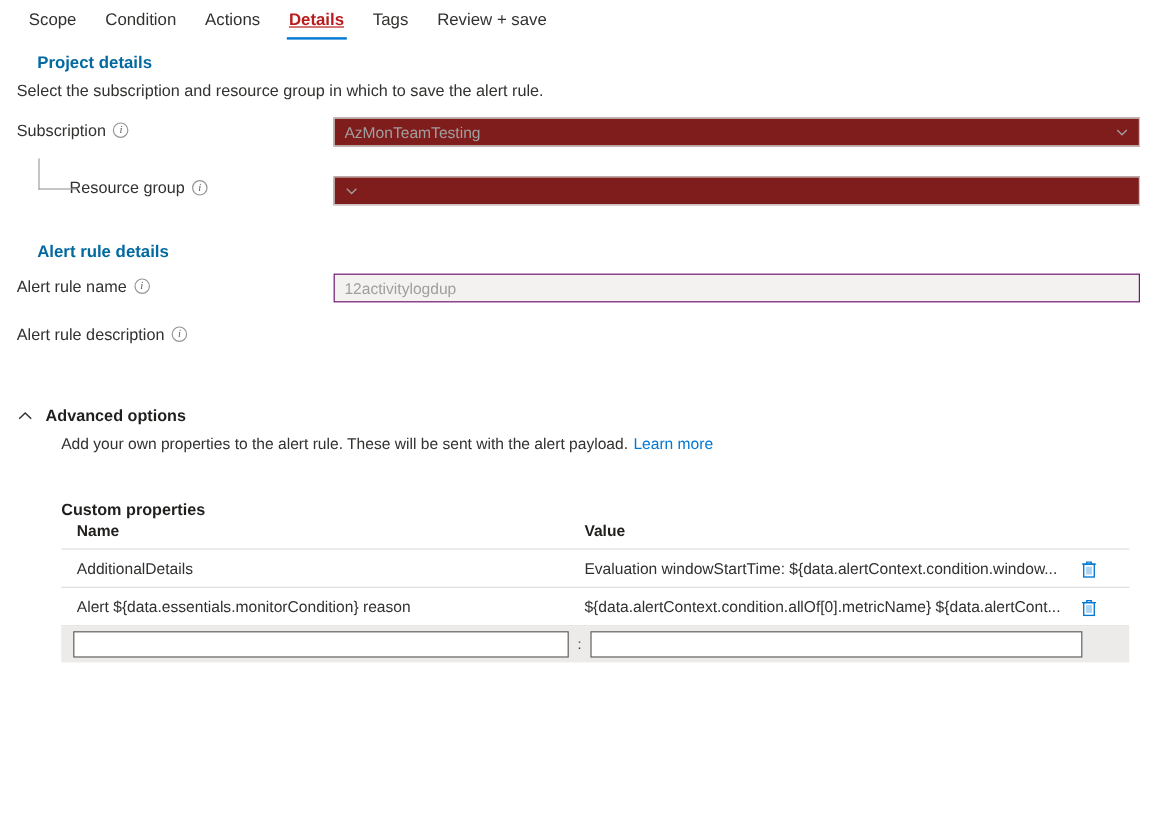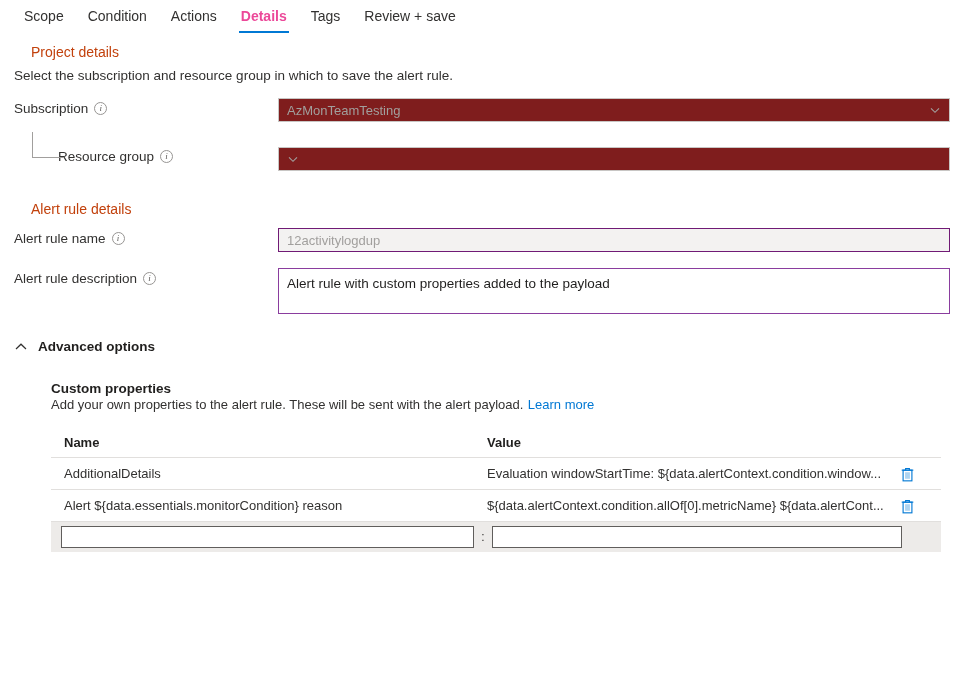--- a/index.html
+++ b/index.html
@@ -22,36 +22,36 @@
   }
   .tab {
     position: relative;
     font-size: 14px;
     color: #323130;
     padding: 7px 12px 10px 12px;
     white-space: nowrap;
     cursor: pointer;
     line-height: 18px;
   }
-  .tab.active { font-weight: bold; color: #ec4899; }
+  .tab.active { font-weight: bold; color: #b91c1c; text-decoration: underline; }
   .tab.active::after {
     content: "";
     position: absolute;
     left: 10px; right: 10px; bottom: 2px;
     height: 2px;
     background: #0078d4;
   }
 
   
   .content { padding: 0 14px; position: relative; }
 
   .section-title {
     font-size: 14px;
-    font-weight: normal;
-    color: #c2410c;
+    font-weight: bold;
+    color: #0369a1;
     margin: 0;
     padding-left: 17px;
   }
   .section-sub {
     font-size: 13.5px;
     color: #323130;
     margin: 0;
   }
 
   .row {
@@ -286,41 +286,38 @@
     <div class="fieldcol" style="top:0;">
       <input class="txtinput" type="text" readonly="" value="12activitylogdup" style="">
     </div>
   </div>
 
   <div class="row" style="height:63px;">
     <div class="lbl" style="padding-top:3px;">
       <span>Alert rule description</span>
       <span class="info-icon">i</span>
     </div>
-    <div class="fieldcol" style="top:0;">
-      <textarea class="txtarea" style="">Alert rule with custom properties added to the payload</textarea>
-    </div>
   </div>
 
   <div style="height:30px;padding-top:8px;">
     <div class="adv">
       <svg class="chev-up" viewBox="0 0 14 14" fill="none" stroke="currentColor" stroke-width="1.2">
         <path d="M2 9 L7 4.2 L12 9"></path>
       </svg>
       <span class="cap">Advanced options</span>
     </div>
   </div>
 
-  <div style="height:34px;padding-top:20px;padding-left:37px;">
-    <div class="custom-title">Custom properties</div>
-  </div>
-
   <div style="height:36px;padding-left:37px;">
     <span class="custom-desc">Add your own properties to the alert rule. These will be sent with the alert payload.</span>
     <a class="custom-desc link">Learn more</a>
+  </div>
+
+  <div style="height:34px;padding-top:20px;padding-left:37px;">
+    <div class="custom-title">Custom properties</div>
   </div>
 
   <div class="tbl">
     <div class="thead">
       <div class="th name">Name</div>
       <div class="th value">Value</div>
     </div>
 
     <div class="trow">
       <div class="td name">AdditionalDetails</div>

